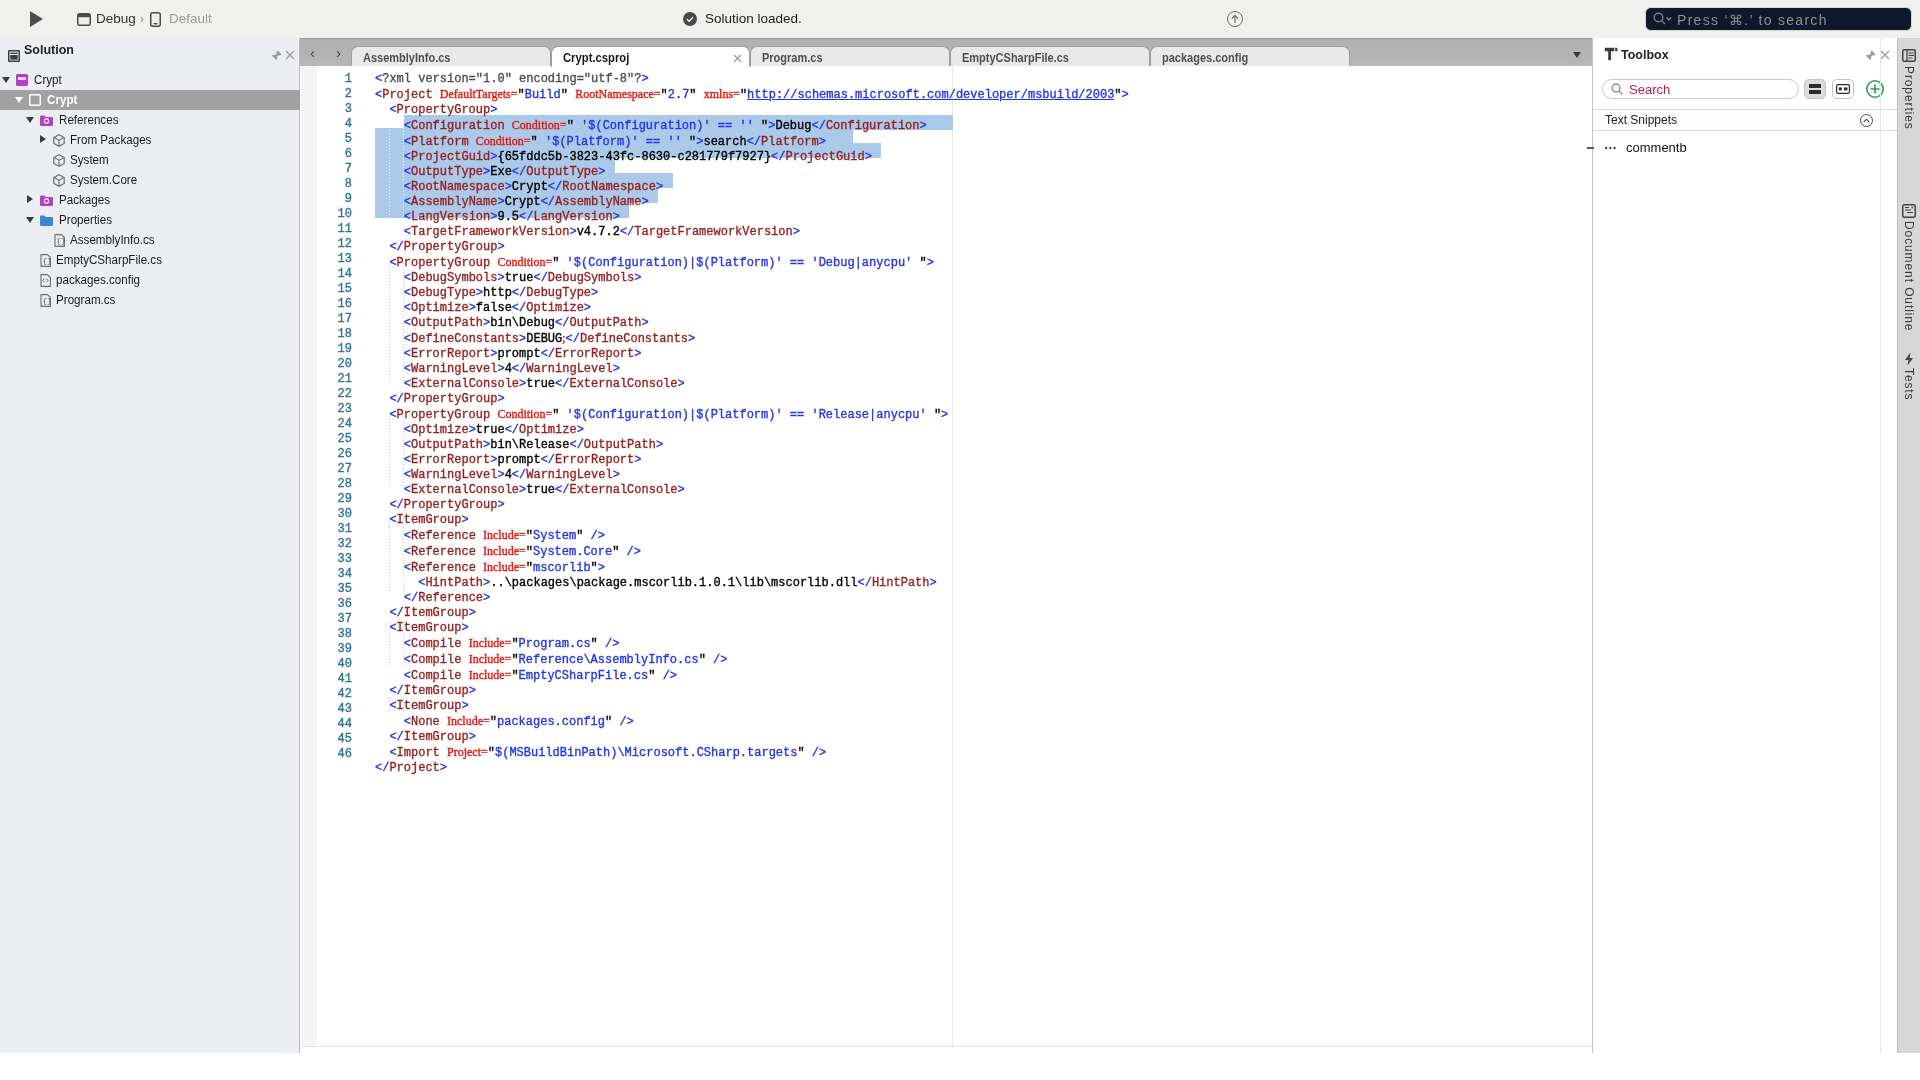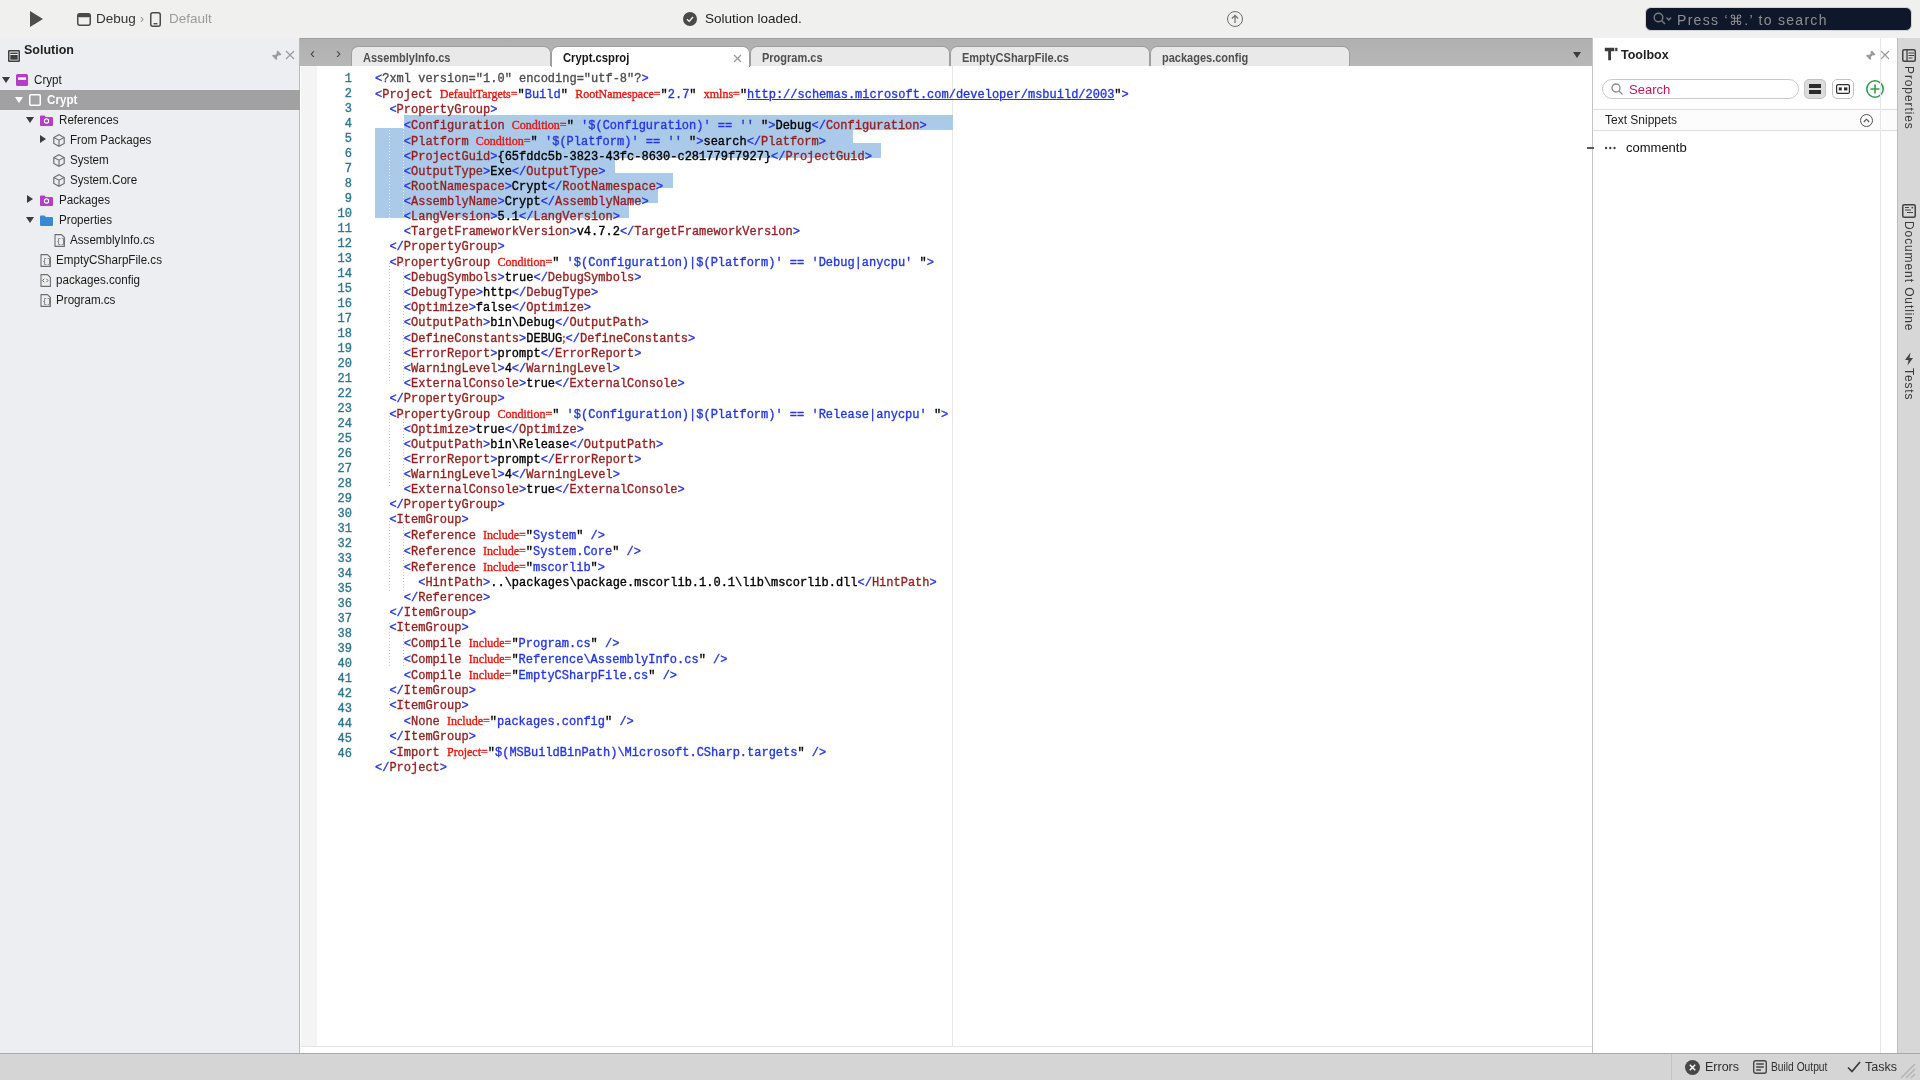--- a/index.html
+++ b/index.html
@@ -277,21 +277,21 @@
       </div>
     <pre id="code"><i class="b">&lt;</i><i class="g">?xml version=</i><i class="g">"1.0"</i><i class="g"> encoding=</i><i class="g">"utf-8"</i><i class="g">?</i><i class="b">&gt;</i>
 <i class="b">&lt;</i><i class="m">Project</i> <i class="r">DefaultTargets=</i><i class="k">"</i><i class="b">Build</i><i class="k">"</i> <i class="r">RootNamespace=</i><i class="k">"</i><i class="b">2.7</i><i class="k">"</i> <i class="r">xmlns=</i><i class="k">"</i><i class="u">http://schemas.microsoft.com/developer/msbuild/2003</i><i class="k">"</i><i class="b">&gt;</i>
   <i class="b">&lt;</i><i class="m">PropertyGroup</i><i class="b">&gt;</i>
     <i class="b">&lt;</i><i class="m">Configuration</i> <i class="r">Condition=</i><i class="k">"</i><i class="b"> '$(Configuration)' == '' </i><i class="k">"</i><i class="b">&gt;</i><i class="k">Debug</i><i class="b">&lt;/</i><i class="m">Configuration</i><i class="b">&gt;</i>
     <i class="b">&lt;</i><i class="m">Platform</i> <i class="r">Condition=</i><i class="k">"</i><i class="b"> '$(Platform)' == '' </i><i class="k">"</i><i class="b">&gt;</i><i class="k">search</i><i class="b">&lt;/</i><i class="m">Platform</i><i class="b">&gt;</i>
     <i class="b">&lt;</i><i class="m">ProjectGuid</i><i class="b">&gt;</i><i class="k">{65fddc5b-3823-43fc-8630-c281779f7927}</i><i class="b">&lt;/</i><i class="m">ProjectGuid</i><i class="b">&gt;</i>
     <i class="b">&lt;</i><i class="m">OutputType</i><i class="b">&gt;</i><i class="k">Exe</i><i class="b">&lt;/</i><i class="m">OutputType</i><i class="b">&gt;</i>
     <i class="b">&lt;</i><i class="m">RootNamespace</i><i class="b">&gt;</i><i class="k">Crypt</i><i class="b">&lt;/</i><i class="m">RootNamespace</i><i class="b">&gt;</i>
     <i class="b">&lt;</i><i class="m">AssemblyName</i><i class="b">&gt;</i><i class="k">Crypt</i><i class="b">&lt;/</i><i class="m">AssemblyName</i><i class="b">&gt;</i>
-    <i class="b">&lt;</i><i class="m">LangVersion</i><i class="b">&gt;</i><i class="k">5.1</i><i class="b">&lt;/</i><i class="m">LangVersion</i><i class="b">&gt;</i>
+    <i class="b">&lt;</i><i class="m">LangVersion</i><i class="b">&gt;</i><i class="k">9.5</i><i class="b">&lt;/</i><i class="m">LangVersion</i><i class="b">&gt;</i>
     <i class="b">&lt;</i><i class="m">TargetFrameworkVersion</i><i class="b">&gt;</i><i class="k">v4.7.2</i><i class="b">&lt;/</i><i class="m">TargetFrameworkVersion</i><i class="b">&gt;</i>
   <i class="b">&lt;/</i><i class="m">PropertyGroup</i><i class="b">&gt;</i>
   <i class="b">&lt;</i><i class="m">PropertyGroup</i> <i class="r">Condition=</i><i class="k">"</i><i class="b"> '$(Configuration)|$(Platform)' == 'Debug|anycpu' </i><i class="k">"</i><i class="b">&gt;</i>
     <i class="b">&lt;</i><i class="m">DebugSymbols</i><i class="b">&gt;</i><i class="k">true</i><i class="b">&lt;/</i><i class="m">DebugSymbols</i><i class="b">&gt;</i>
     <i class="b">&lt;</i><i class="m">DebugType</i><i class="b">&gt;</i><i class="k">http</i><i class="b">&lt;/</i><i class="m">DebugType</i><i class="b">&gt;</i>
     <i class="b">&lt;</i><i class="m">Optimize</i><i class="b">&gt;</i><i class="k">false</i><i class="b">&lt;/</i><i class="m">Optimize</i><i class="b">&gt;</i>
     <i class="b">&lt;</i><i class="m">OutputPath</i><i class="b">&gt;</i><i class="k">bin\Debug</i><i class="b">&lt;/</i><i class="m">OutputPath</i><i class="b">&gt;</i>
     <i class="b">&lt;</i><i class="m">DefineConstants</i><i class="b">&gt;</i><i class="k">DEBUG</i><i class="r">;</i><i class="b">&lt;/</i><i class="m">DefineConstants</i><i class="b">&gt;</i>
     <i class="b">&lt;</i><i class="m">ErrorReport</i><i class="b">&gt;</i><i class="k">prompt</i><i class="b">&lt;/</i><i class="m">ErrorReport</i><i class="b">&gt;</i>
     <i class="b">&lt;</i><i class="m">WarningLevel</i><i class="b">&gt;</i><i class="k">4</i><i class="b">&lt;/</i><i class="m">WarningLevel</i><i class="b">&gt;</i>
@@ -436,33 +436,13 @@
         <rect x="9.5" y="2.8" width="1.6" height="1.6" fill="#434343"></rect>
       </svg>
     <span class="vlabel" style="top:183px">Document Outline</span>
     <svg style="left:5px;top:314px" width="12" height="14" viewBox="0 0 12 14">
         <path d="M7.5 0.5 L2 8 L5.5 8 L4.5 13.5 L10 6 L6.5 6 Z" fill="#434343"></path>
       </svg>
     <span class="vlabel" style="top:330px">Tests</span>
   </div>
 
   <div class="abs" id="bstrip"></div>
-  <div class="abs" id="statusbar">
-    <div id="sb-div"></div>
-    <svg style="left:1685px;top:6px" width="15" height="15" viewBox="0 0 15 15">
-        <circle cx="7.5" cy="7.5" r="7.5" fill="#474747"></circle>
-        <path d="M4.8 4.8 L10.2 10.2 M10.2 4.8 L4.8 10.2" stroke="#fff" stroke-width="1.4"></path>
-      </svg>
-    <span class="sb-item" style="left:1705px">Errors</span>
-    <svg style="left:1753px;top:6px" width="14" height="14" viewBox="0 0 14 14">
-        <rect x="0.7" y="0.7" width="12.6" height="12.6" rx="2" fill="none" stroke="#474747" stroke-width="1.4"></rect>
-        <path d="M3.2 4 L10.8 4 M3.2 7 L10.8 7 M3.2 10 L8 10" stroke="#474747" stroke-width="1.3"></path>
-      </svg>
-    <span class="sb-item" style="left:1771px;transform:scaleX(0.82);transform-origin:left center">Build Output</span>
-    <svg style="left:1847px;top:7px" width="14" height="12" viewBox="0 0 14 12">
-        <path d="M1 6.5 L5 10.5 L13 1" fill="none" stroke="#3a3a3a" stroke-width="1.7"></path>
-      </svg>
-    <span class="sb-item" style="left:1865px">Tasks</span>
-    <svg style="left:1899px;top:8px" width="18" height="17" viewBox="0 0 18 17">
-        <path d="M16 2 L2 16 M16 7 L7 16 M16 12 L12 16" stroke="#b5b5b5" stroke-width="1.5"></path>
-      </svg>
-  </div>
 </div>
 
 </body></html>

